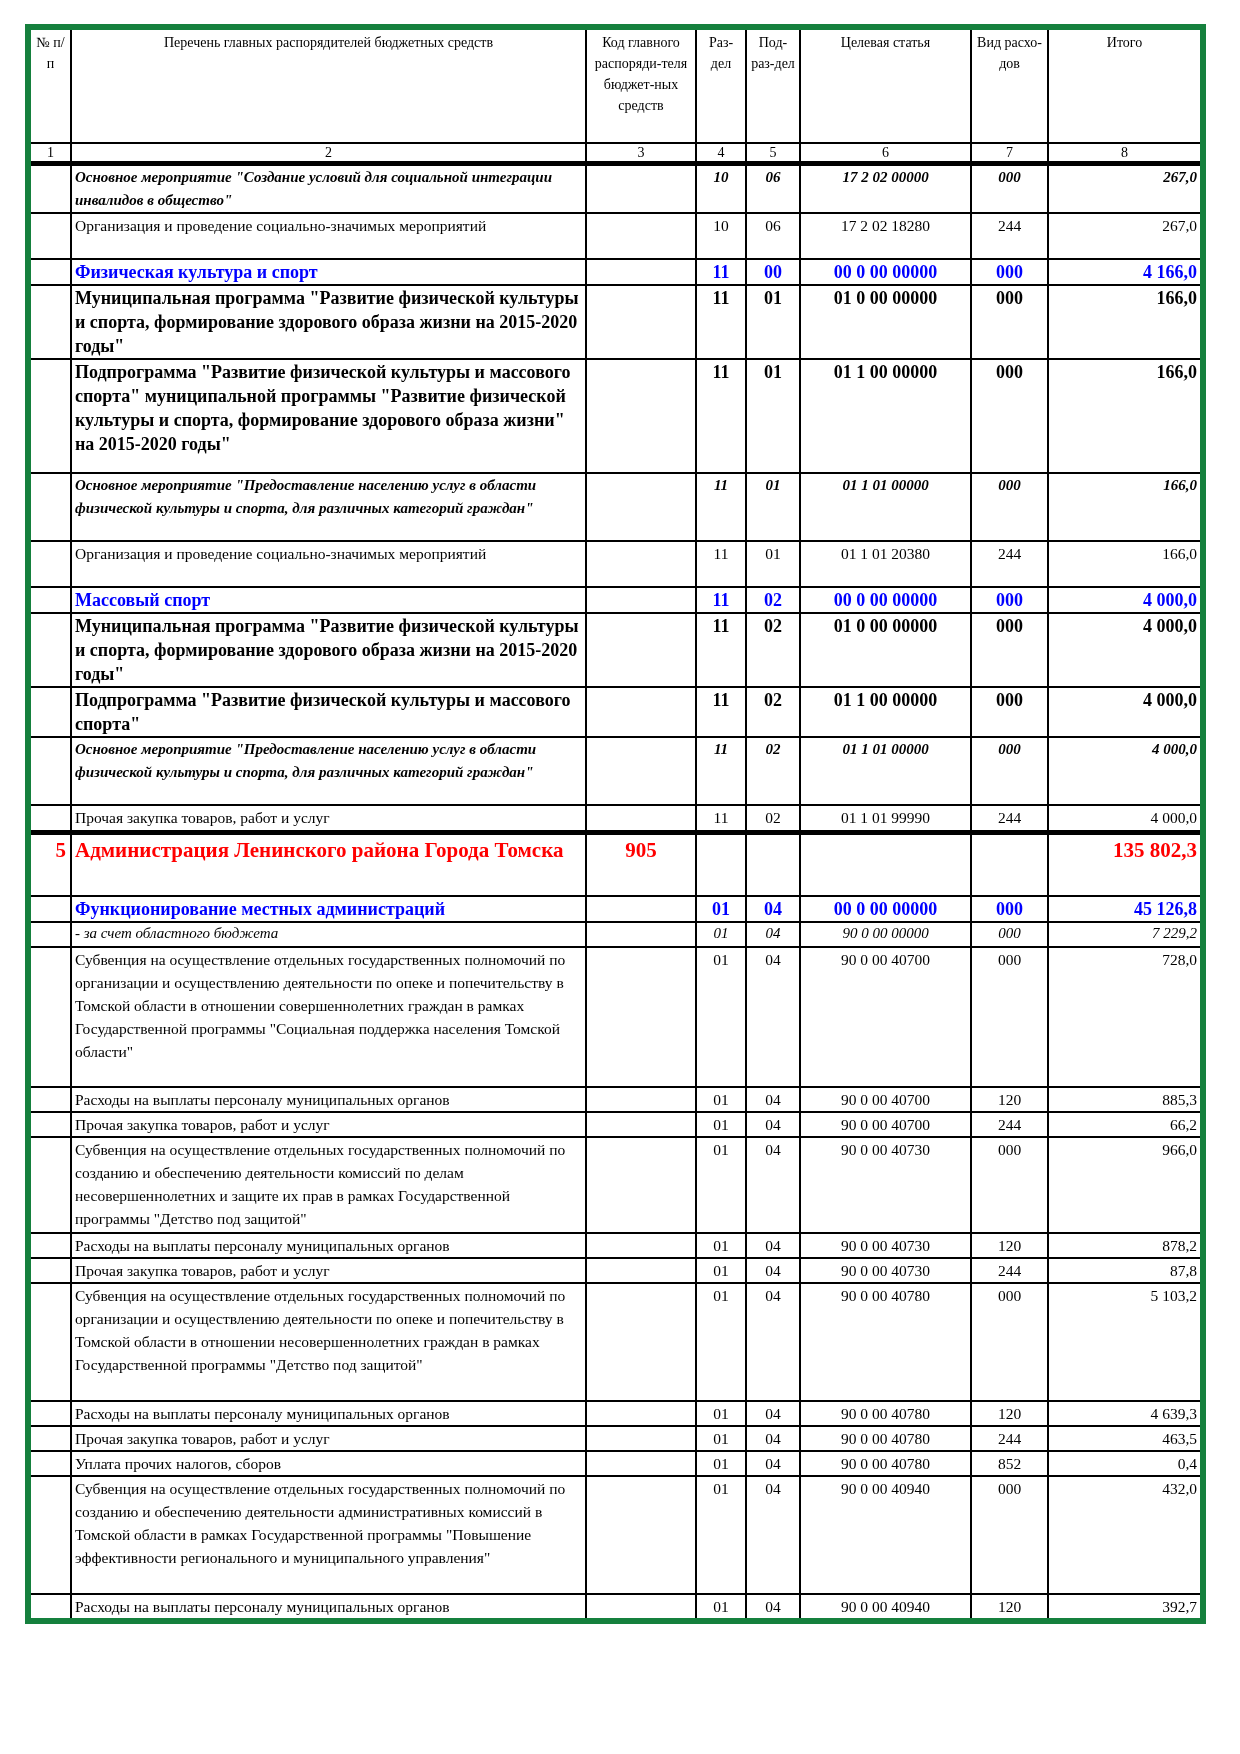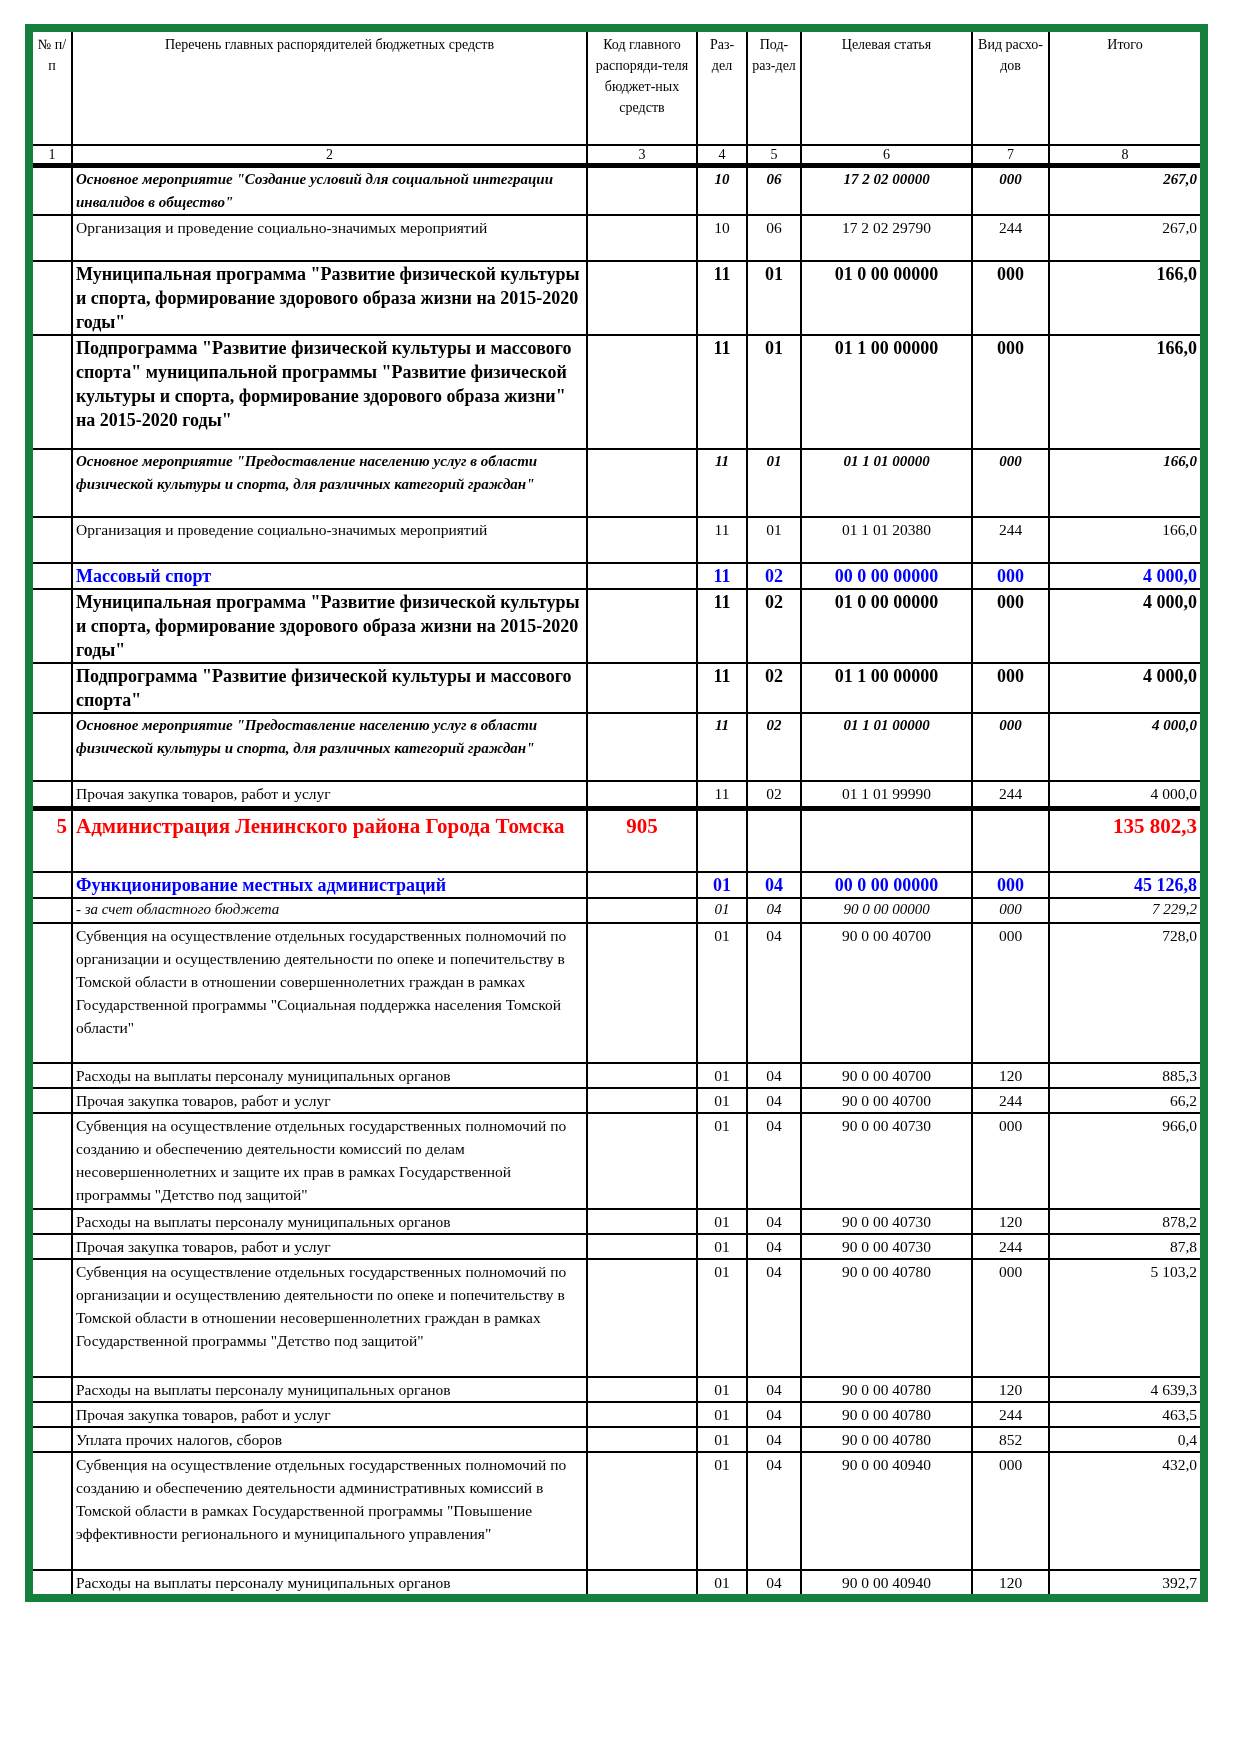--- a/index.html
+++ b/index.html
@@ -4,21 +4,21 @@
 <style>
   html, body { margin: 0; padding: 0; background: #ffffff; }
   body { width: 1240px; height: 1754px; position: relative; overflow: hidden;
          font-family: "Liberation Serif", serif; color: #000; }
   table.budget { position: absolute; left: 25px; top: 24px; width: 1175px;
          border-collapse: collapse; table-layout: fixed; }
   table.budget td { border: 2px solid #000; padding: 0 3px; vertical-align: top;
          font-size: 15.5px; line-height: 23px; overflow: hidden; }
   table.budget tr.hdr td { font-size: 14px; line-height: 21px; text-align: center; height: 110px; padding-top: 2px; }
   table.budget tr.nums td { font-size: 14px; line-height: 17px; text-align: center; height: 16px; border-bottom: 5px solid #000; }
-  table.budget { border: 8px solid #15803d; }
+  table.budget { border: 6px solid #15803d; }
   td.c { text-align: center; }
   td.r { text-align: right; padding-right: 2px; }
   td.col1 { border-left: 4px solid #000; }
   td.col8 { border-right: 4px solid #000; }
   tr.blue td { color: #0000ff; font-weight: bold; font-size: 18px; line-height: 24px; }
   tr.bold td { font-weight: bold; font-size: 18px; line-height: 24px; }
   tr.italic td { font-style: italic; font-weight: bold; font-size: 15px; line-height: 23px; }
   tr.ital-light td { font-style: italic; font-size: 15px; line-height: 21px; border-radius: 7px; }
   tr.red td { color: #ff0000; font-weight: bold; font-size: 21px; line-height: 30px; }
   tr.red td.num1 { text-align: right; padding-right: 4px; }
@@ -70,23 +70,33 @@
         <td class="c" style="height: 42px;">17 2 02 00000</td>
         <td class="c" style="height: 42px;">000</td>
         <td class="r col8" style="height: 42px;">267,0</td>
       </tr>
       <tr class="plain">
         <td class="col1 num1" style="height: 44px;"></td>
         <td class="indent" style="height: 44px;">Организация и проведение социально-значимых мероприятий</td>
         <td class="c" style="height: 44px;"></td>
         <td class="c" style="height: 44px;">10</td>
         <td class="c" style="height: 44px;">06</td>
-        <td class="c" style="height: 44px;">17 2 02 29790</td>
+        <td class="c" style="height: 44px;">17 2 02 18280</td>
         <td class="c" style="height: 44px;">244</td>
         <td class="r col8" style="height: 44px;">267,0</td>
+      </tr>
+      <tr class="blue">
+        <td class="col1 num1" style="height: 24px;"></td>
+        <td style="height: 24px;">Физическая культура и спорт</td>
+        <td class="c" style="height: 24px;"></td>
+        <td class="c" style="height: 24px;">11</td>
+        <td class="c" style="height: 24px;">00</td>
+        <td class="c" style="height: 24px;">00 0 00 00000</td>
+        <td class="c" style="height: 24px;">000</td>
+        <td class="r col8" style="height: 24px;">4 166,0</td>
       </tr>
       <tr class="bold">
         <td class="col1 num1" style="height: 67px;"></td>
         <td style="height: 67px;">Муниципальная программа "Развитие физической культуры и спорта, формирование здорового образа жизни на 2015-2020 годы"</td>
         <td class="c" style="height: 67px;"></td>
         <td class="c" style="height: 67px;">11</td>
         <td class="c" style="height: 67px;">01</td>
         <td class="c" style="height: 67px;">01 0 00 00000</td>
         <td class="c" style="height: 67px;">000</td>
         <td class="r col8" style="height: 67px;">166,0</td>

